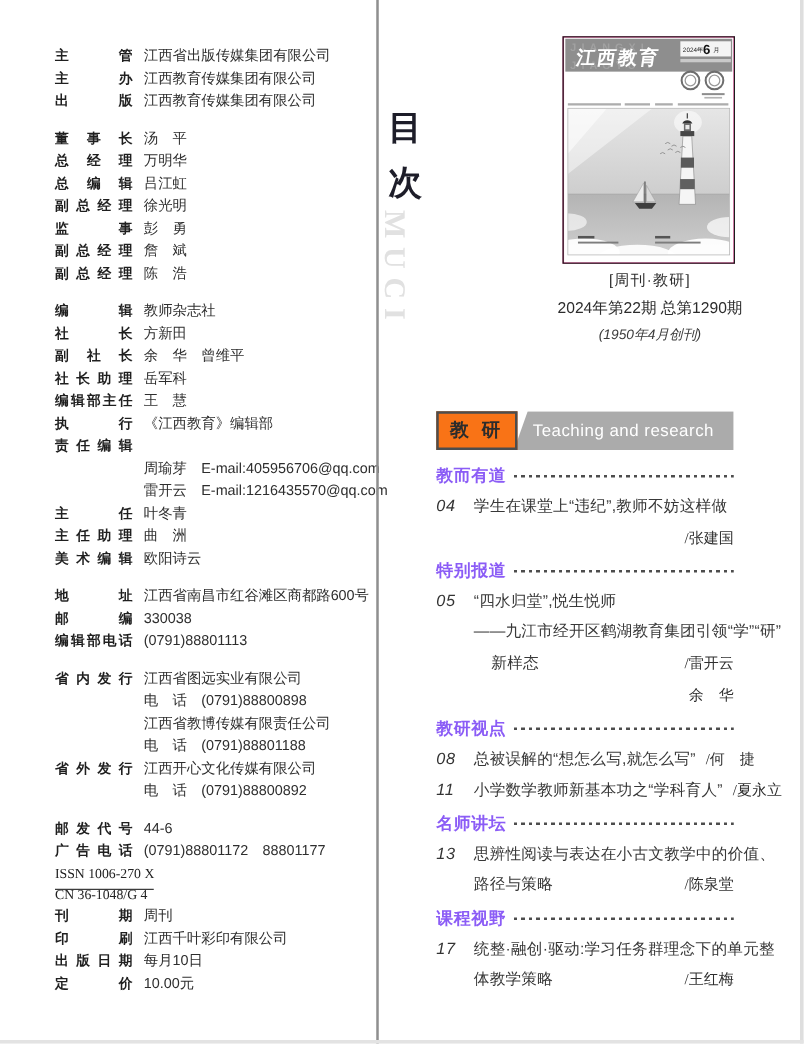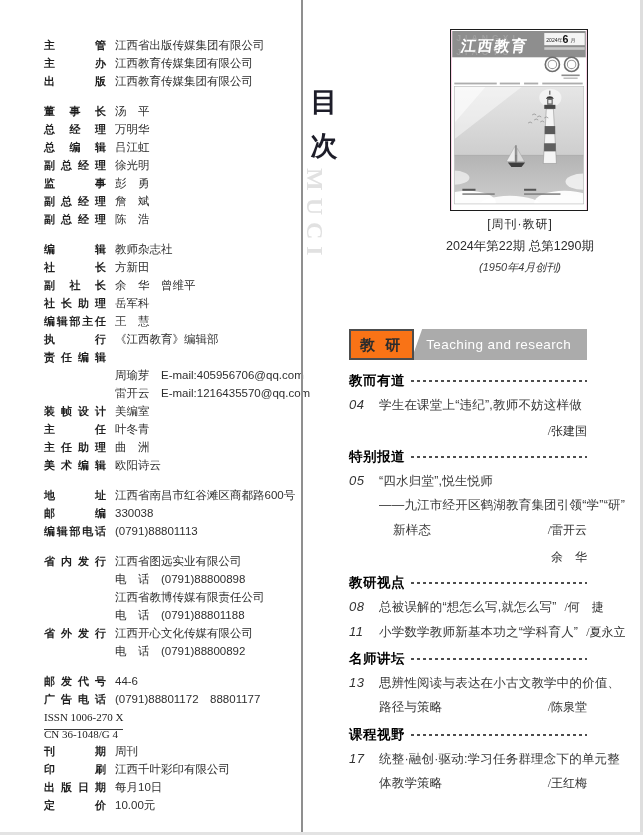--- a/index.html
+++ b/index.html
@@ -59,21 +59,21 @@
   .toc-banner{
     flex:1;background:#ababab;color:#ffffff;font-size:13.5px;line-height:31px;
     padding-left:22px;margin-left:-10px;letter-spacing:.4px;
     clip-path:polygon(18px 0,100% 0,100% 100%,7px 100%);
     white-space:nowrap;
   }
 
   
   .toc-body{position:absolute;left:349px;top:366px;width:238px;color:#3a3a3a;}
   .sec{display:flex;align-items:center;height:22px;margin-top:4px;}
-  .sec-title{font-weight:bold;color:#000000;font-size:13.5px;letter-spacing:.5px;white-space:nowrap;}
+  .sec-title{font-weight:bold;color:#8b5cf6;font-size:13.5px;letter-spacing:.5px;white-space:nowrap;}
   .sec-fill{flex:1;margin-left:6px;height:2px;
     background:repeating-linear-gradient(90deg,#4d4d4d 0 3px,transparent 3px 6px);}
   .entry-line{display:flex;height:25px;line-height:25px;align-items:baseline;}
   .entry-page{width:30px;flex-shrink:0;font-size:13px;letter-spacing:.5px;color:#333;font-style:italic;}
   .entry-title{font-size:12.5px;white-space:nowrap;color:#383838;letter-spacing:.2px;}
   .entry-author{
     margin-left:auto;padding-left:8px;font-size:12px;color:#2f2f2f;white-space:nowrap;
     font-family:"Liberation Serif","DejaVu Serif",serif;
   }
   .author-line{height:25px;line-height:25px;text-align:right;}
@@ -165,24 +165,20 @@
       <div class="mh-row">
           <span class="mh-label">责任编辑</span>
         </div>
       <div class="mh-row">
           <span class="mh-label"></span>
           <span class="mh-value">周瑜芽　E-mail:405956706@qq.com</span>
         </div>
       <div class="mh-row">
           <span class="mh-label"></span>
           <span class="mh-value">雷开云　E-mail:1216435570@qq.com</span>
-        </div>
-      <div class="mh-row">
-          <span class="mh-label">装帧设计</span>
-          <span class="mh-value">美编室</span>
         </div>
       <div class="mh-row">
           <span class="mh-label">主任</span>
           <span class="mh-value">叶冬青</span>
         </div>
       <div class="mh-row">
           <span class="mh-label">主任助理</span>
           <span class="mh-value">曲　洲</span>
         </div>
       <div class="mh-row">

